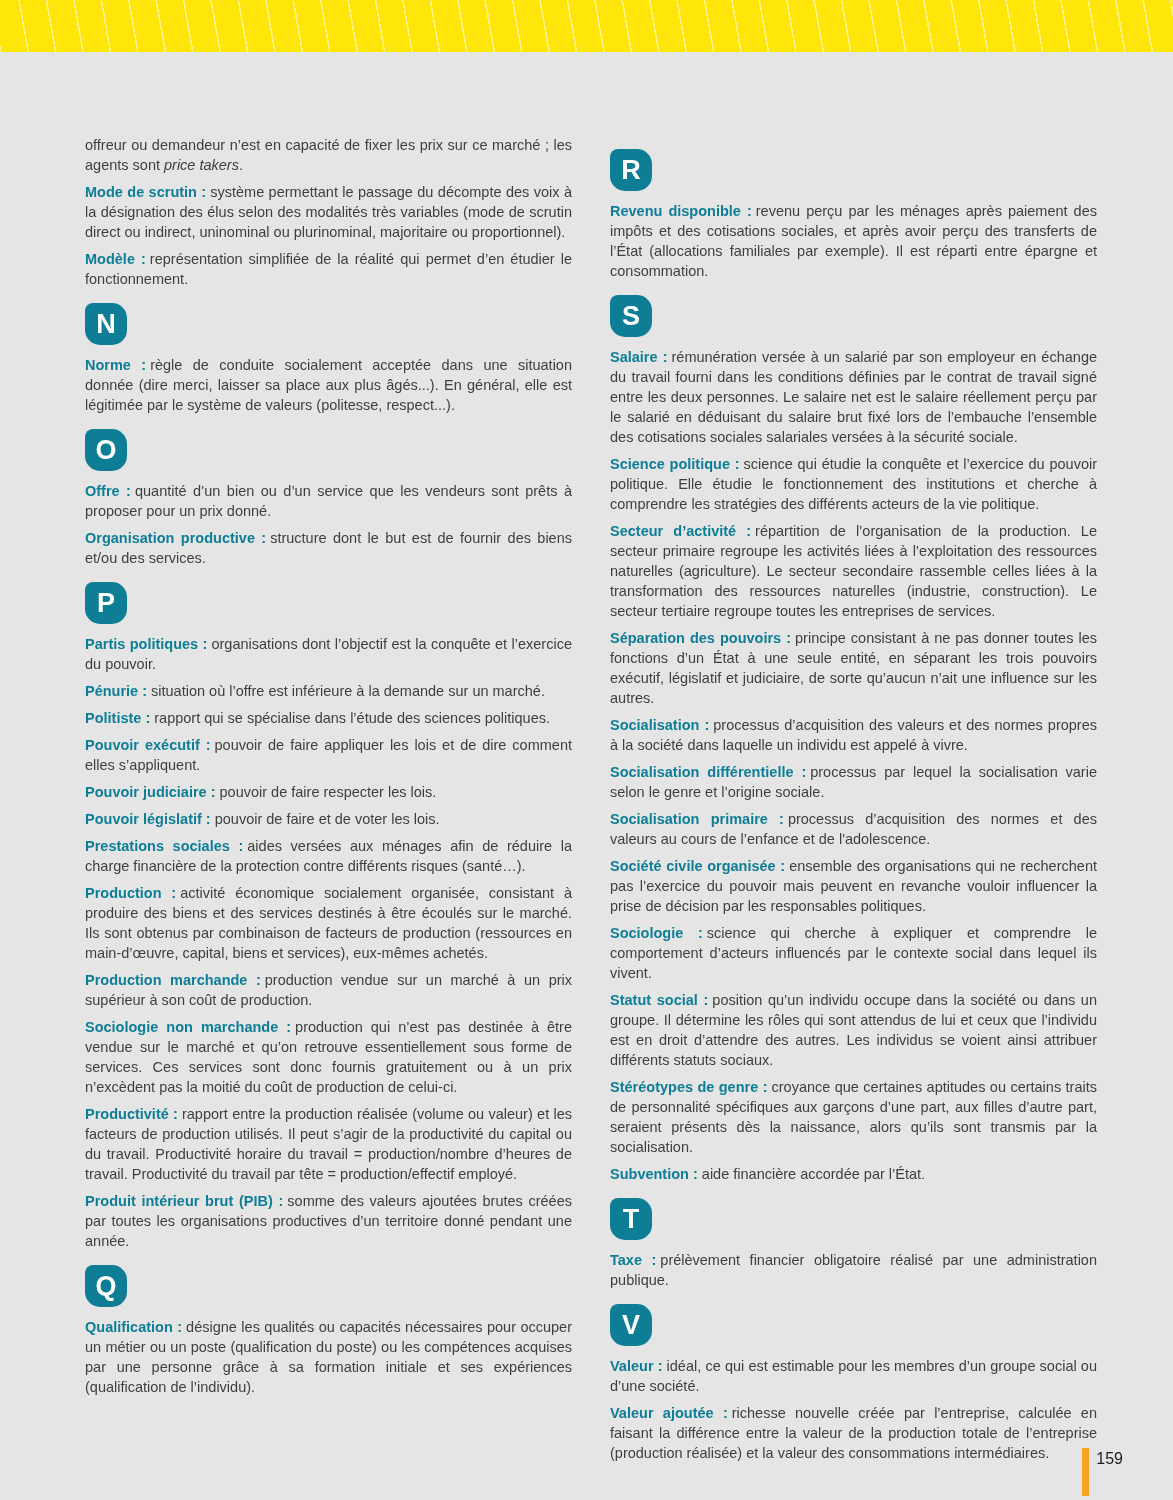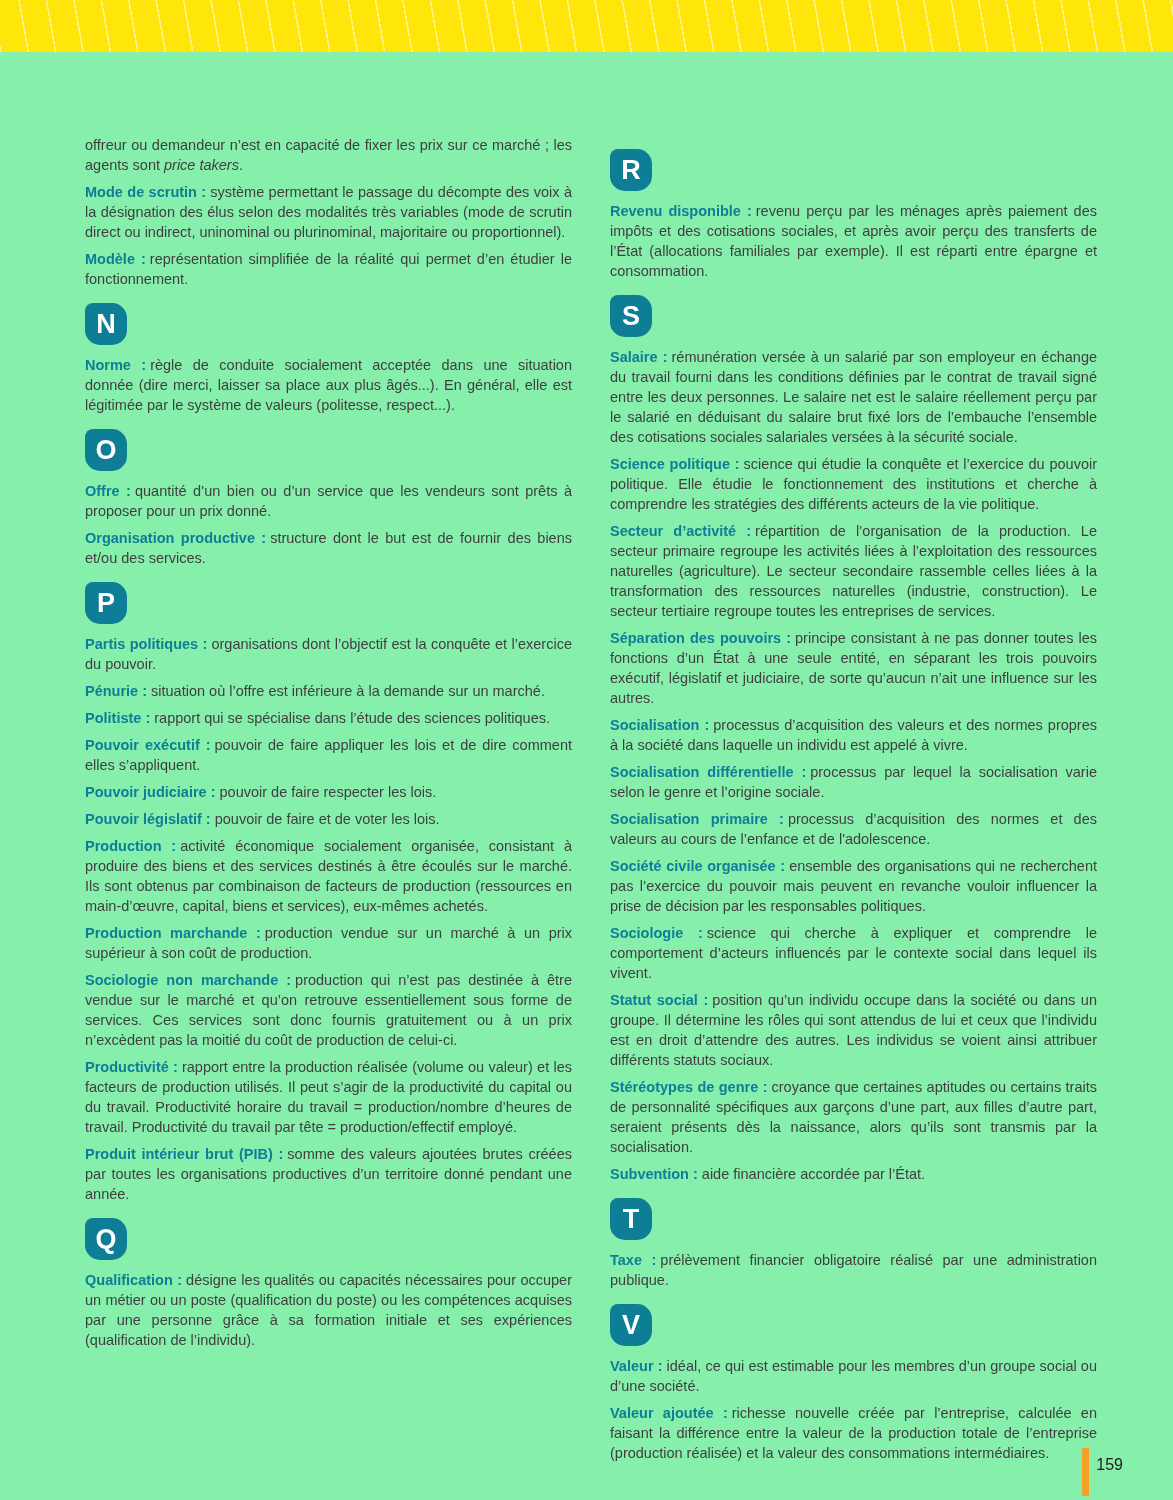--- a/index.html
+++ b/index.html
@@ -1,19 +1,19 @@
 <!DOCTYPE html>
 <html lang="fr" style="--accent: #0e7e97; --band_yellow: #ffe60a; --stripe_white: rgba(255,255,255,0.5); --page_bar: #f6a222; --body_text: #3f3f3f; --page_number: #1d1d1b;"><head>
 <meta charset="utf-8">
 <style>
   html,body{margin:0;padding:0;}
   .page{
     position:relative;
     width:1173px;height:1500px;
-    background:#86efac;
+    background:#e5e5e5;
     overflow:hidden;
     font-family:"Liberation Sans", sans-serif;
     color:var(--body_text,#3f3f3f);
   }
   .top-band{
     position:absolute;top:0;left:0;right:0;height:52px;
     background:
       repeating-linear-gradient(80deg,
         var(--stripe_white,rgba(255,255,255,.5)) 0px,
         var(--stripe_white,rgba(255,255,255,.5)) 1.6px,
@@ -44,21 +44,21 @@
     border-radius:8px 15px 15px 15px;
     color:#ffffff;
     font-size:27px;font-weight:700;
     display:flex;align-items:center;justify-content:center;
   }
   .footer{
     position:absolute;right:50px;bottom:4px;
     display:flex;align-items:flex-start;gap:7px;
   }
   .page-bar{width:7px;height:48px;background:var(--page_bar,#f6a222);}
-  .page-num{font-size:16px;color:var(--page_number,#1d1d1b);margin-top:8px;}
+  .page-num{font-size:16px;color:var(--page_number,#1d1d1b);margin-top:2px;}
 </style>
 </head>
 <body>
 
 <div class="page">
 
   <div class="top-band"></div>
 
   <main class="content">
 
@@ -78,20 +78,21 @@
       <p class="entry"><span class="term">Organisation productive :</span><span class="def">structure dont le but est de fournir des biens et/ou des services.</span></p>
 
       <div class="letter">P</div>
 
       <p class="entry"><span class="term">Partis politiques :</span><span class="def">organisations dont l’objectif est la conquête et l’exercice du pouvoir.</span></p>
       <p class="entry"><span class="term">Pénurie :</span><span class="def">situation où l’offre est inférieure à la demande sur un marché.</span></p>
       <p class="entry"><span class="term">Politiste :</span><span class="def">rapport qui se spécialise dans l’étude des sciences politiques.</span></p>
       <p class="entry"><span class="term">Pouvoir exécutif :</span><span class="def">pouvoir de faire appliquer les lois et de dire comment elles s’appliquent.</span></p>
       <p class="entry"><span class="term">Pouvoir judiciaire :</span><span class="def">pouvoir de faire respecter les lois.</span></p>
       <p class="entry"><span class="term">Pouvoir législatif :</span><span class="def">pouvoir de faire et de voter les lois.</span></p>
+      <p class="entry"><span class="term">Prestations sociales :</span><span class="def">aides versées aux ménages afin de réduire la charge financière de la protection contre différents risques (santé…).</span></p>
       <p class="entry"><span class="term">Production :</span><span class="def">activité économique socialement organisée, consistant à produire des biens et des services destinés à être écoulés sur le marché. Ils sont obtenus par combinaison de facteurs de production (ressources en main-d’œuvre, capital, biens et services), eux-mêmes achetés.</span></p>
       <p class="entry"><span class="term">Production marchande :</span><span class="def">production vendue sur un marché à un prix supérieur à son coût de production.</span></p>
       <p class="entry"><span class="term">Sociologie non marchande :</span><span class="def">production qui n’est pas destinée à être vendue sur le marché et qu’on retrouve essentiellement sous forme de services. Ces services sont donc fournis gratuitement ou à un prix n’excèdent pas la moitié du coût de production de celui-ci.</span></p>
       <p class="entry"><span class="term">Productivité :</span><span class="def">rapport entre la production réalisée (volume ou valeur) et les facteurs de production utilisés. Il peut s’agir de la productivité du capital ou du travail. Productivité horaire du travail = production/nombre d’heures de travail. Productivité du travail par tête = production/effectif employé.</span></p>
       <p class="entry"><span class="term">Produit intérieur brut (PIB) :</span><span class="def">somme des valeurs ajoutées brutes créées par toutes les organisations productives d’un territoire donné pendant une année.</span></p>
 
       <div class="letter">Q</div>
 
       <p class="entry"><span class="term">Qualification :</span><span class="def">désigne les qualités ou capacités nécessaires pour occuper un métier ou un poste (qualification du poste) ou les compétences acquises par une personne grâce à sa formation initiale et ses expériences (qualification de l’individu).</span></p>
     </section>

